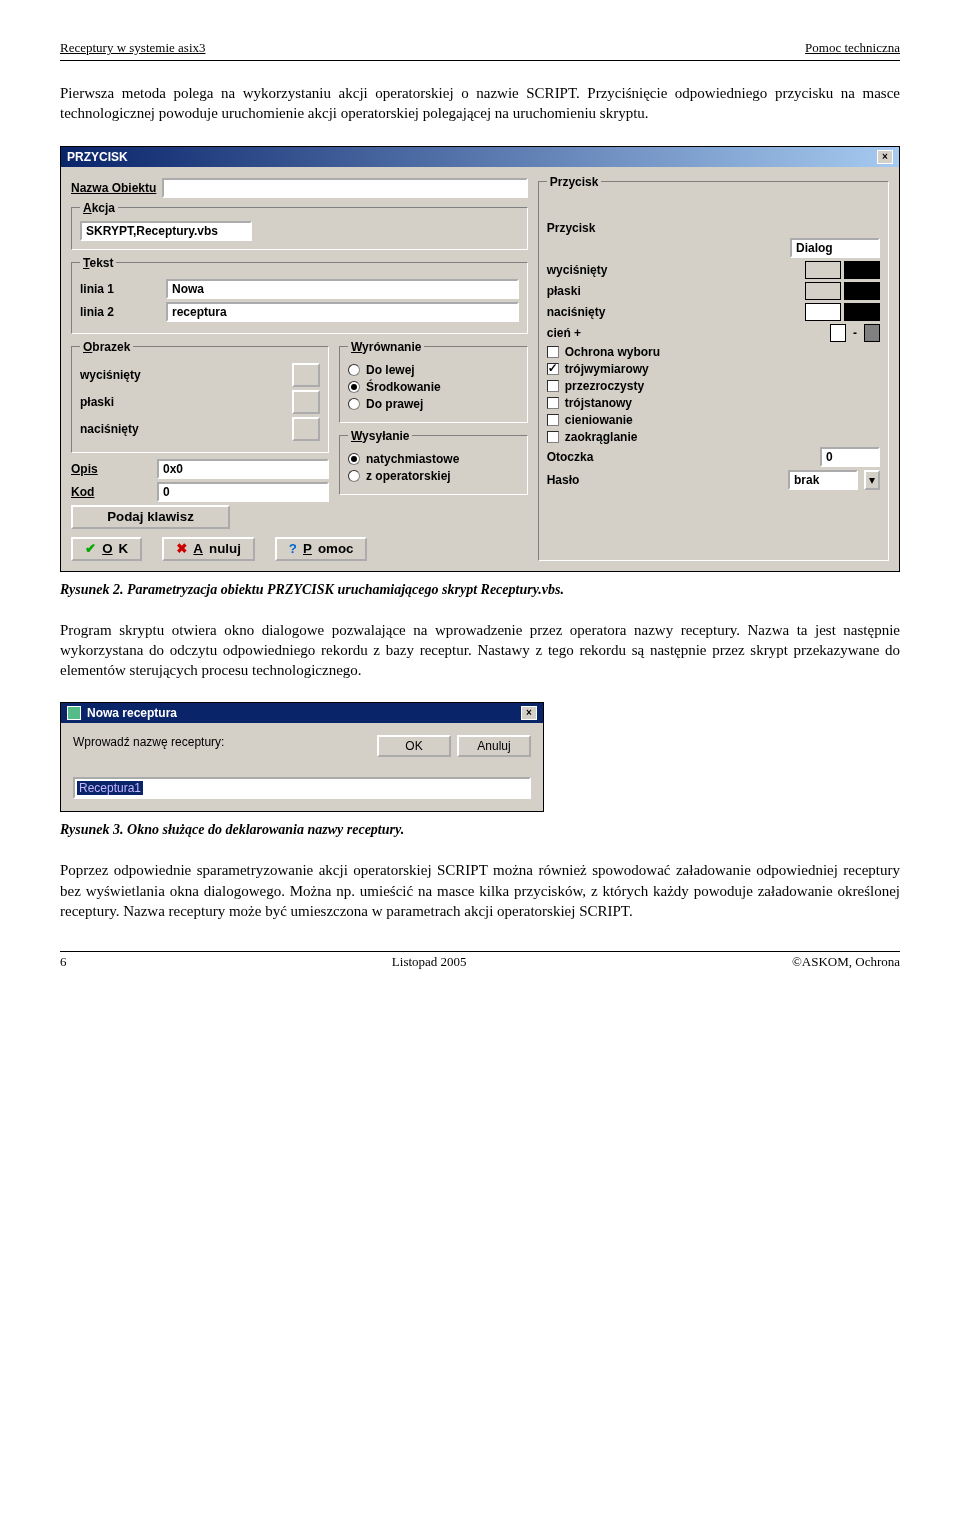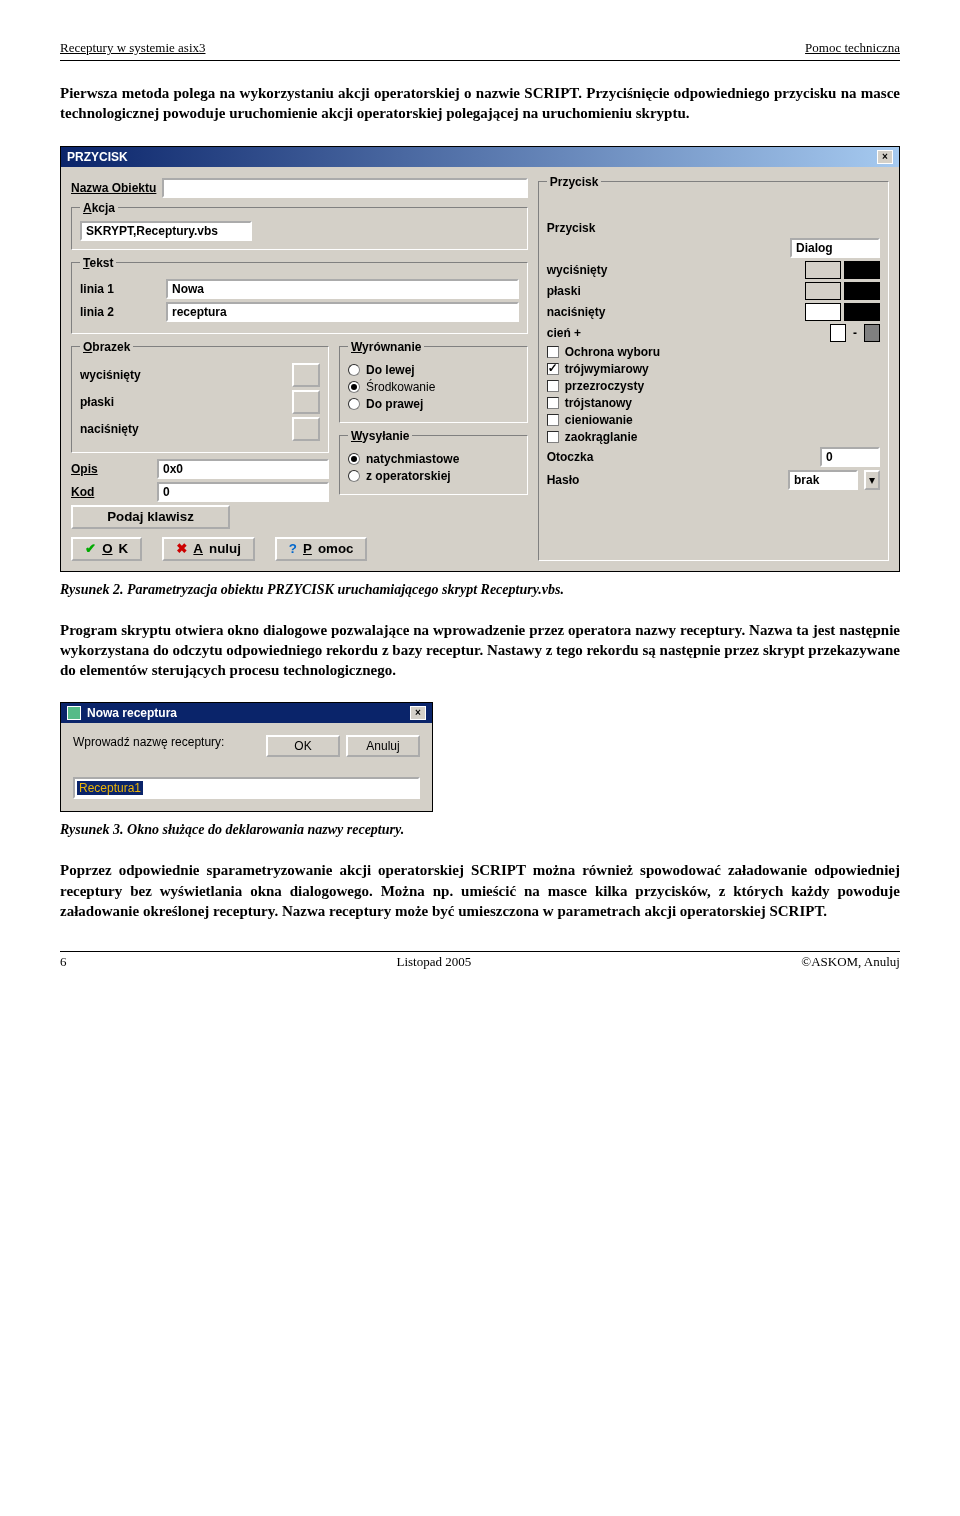--- a/index.html
+++ b/index.html
@@ -1,20 +1,20 @@
 <!DOCTYPE html>
 <html><head>
 <meta charset="utf-8">
 <style>
   * { box-sizing: border-box; margin: 0; padding: 0; }
   body { font-family: "Times New Roman", serif; font-size: 14px; width: 960px; background:#fff; color:#000; }
   .page { padding: 40px 60px 20px 60px; }
   .header-row { display:flex; justify-content:space-between; font-size:13px; text-decoration:underline; margin-bottom:4px; }
   .hr { border-top:1px solid #000; margin-bottom:18px; }
-  .para { font-size:15px; text-align:justify; margin:22px 0; line-height:1.35;font-weight:bold; }
+  .para { font-size:15px; text-align:justify; margin:22px 0; line-height:1.35; }
   .caption { font-style:italic; font-weight:bold; font-size:14px; margin:10px 0 14px 0; }
   .footer { display:flex; justify-content:space-between; font-size:13px; border-top:1px solid #000; padding-top:2px; margin-top:30px; }
 
   
   .dlg { border:1px solid #000; background:#d4d0c8; font-family:Tahoma,Arial,sans-serif; font-size:12px; margin:8px 0; }
   .titlebar { height:20px; background:linear-gradient(to right,#0a246a,#a6caf0); color:#fff; font-weight:bold; padding:2px 6px; display:flex; justify-content:space-between; align-items:center; }
   .close-x { width:16px; height:14px; background:#d4d0c8; border:1px solid #fff; color:#000; font-size:10px; text-align:center; line-height:12px; font-weight:bold; }
   .dlg-body { display:flex; padding:8px 10px 10px 10px; gap:10px; }
   .leftcol { flex:1.3; }
   .rightcol { flex:1; }
@@ -34,28 +34,28 @@
   .ico-ok { color:#0a0; font-weight:bold; }
   .ico-x { color:#c00; font-weight:bold; }
   .ico-q { color:#06c; font-weight:bold; }
   .keybtn { width:159px; justify-content:center; }
   .midarea { display:flex; gap:10px; }
   .subcol { flex:1; }
   .colorcell { display:flex; gap:3px; align-items:center; margin:3px 0; }
   .colorcell .lbl2 { font-weight:bold; flex:1; }
 
   
-  .dlg2 { width:373px; border:1px solid #000; background:#d4d0c8; font-family:Tahoma,Arial,sans-serif; font-size:12px; margin:4px 0; }
+  .dlg2 { width:484px; border:1px solid #000; background:#d4d0c8; font-family:Tahoma,Arial,sans-serif; font-size:12px; margin:4px 0; }
   .tb2 { height:20px; background:#0a246a; color:#fff; font-weight:bold; padding:2px 6px; display:flex; align-items:center; gap:6px; }
   .tb2 .logo { width:14px; height:14px; background:#5b8; border:1px solid #fff; }
   .dlg2-body { padding:12px; }
   .dlg2-top { display:flex; justify-content:space-between; align-items:flex-start; }
   .dlg2-btns { display:flex; gap:6px; }
   .btn2 { width:74px; height:22px; border:2px outset #fff; background:#d4d0c8; font-size:12px; }
-  .sel { background:#0a246a; color:#eab308; padding:0 2px; }
+  .sel { background:#0a246a; color:#c4b5fd; padding:0 2px; }
 </style>
 </head>
 <body>
 
 <div class="page">
   <div class="header-row">
     <span>Receptury w systemie asix3</span>
     <span>Pomoc techniczna</span>
   </div>
   <div class="hr"></div>
@@ -118,21 +118,21 @@
           </div>
           <div class="subcol">
             <fieldset>
               <legend><u>W</u>yrównanie</legend>
               <div class="row">
                   <span class="radio"></span>
                   <span style="font-weight:bold">Do lewej</span>
                 </div>
               <div class="row">
                   <span class="radio on"></span>
-                  <span style="font-weight:normal">Środkowanie</span>
+                  <span style="font-weight:bold">Środkowanie</span>
                 </div>
               <div class="row">
                   <span class="radio"></span>
                   <span style="font-weight:bold">Do prawej</span>
                 </div>
             </fieldset>
             <fieldset>
               <legend><u>W</u>ysyłanie</legend>
               <div class="row">
                   <span class="radio on"></span>
@@ -241,15 +241,15 @@
       </div>
     </div>
   </div>
 
   <p class="caption">Rysunek 3. Okno służące do deklarowania nazwy receptury.</p>
   <p class="para">Poprzez odpowiednie sparametryzowanie akcji operatorskiej SCRIPT można również spowodować załadowanie odpowiedniej receptury bez wyświetlania okna dialogowego. Można np. umieścić na masce kilka przycisków, z których każdy powoduje załadowanie określonej receptury. Nazwa receptury może być umieszczona w parametrach akcji operatorskiej SCRIPT.</p>
 
   <div class="footer">
     <span>6</span>
     <span>Listopad 2005</span>
-    <span>©ASKOM, Anuluj</span>
+    <span>©ASKOM, Ochrona</span>
   </div>
 </div>
 
 </body></html>

